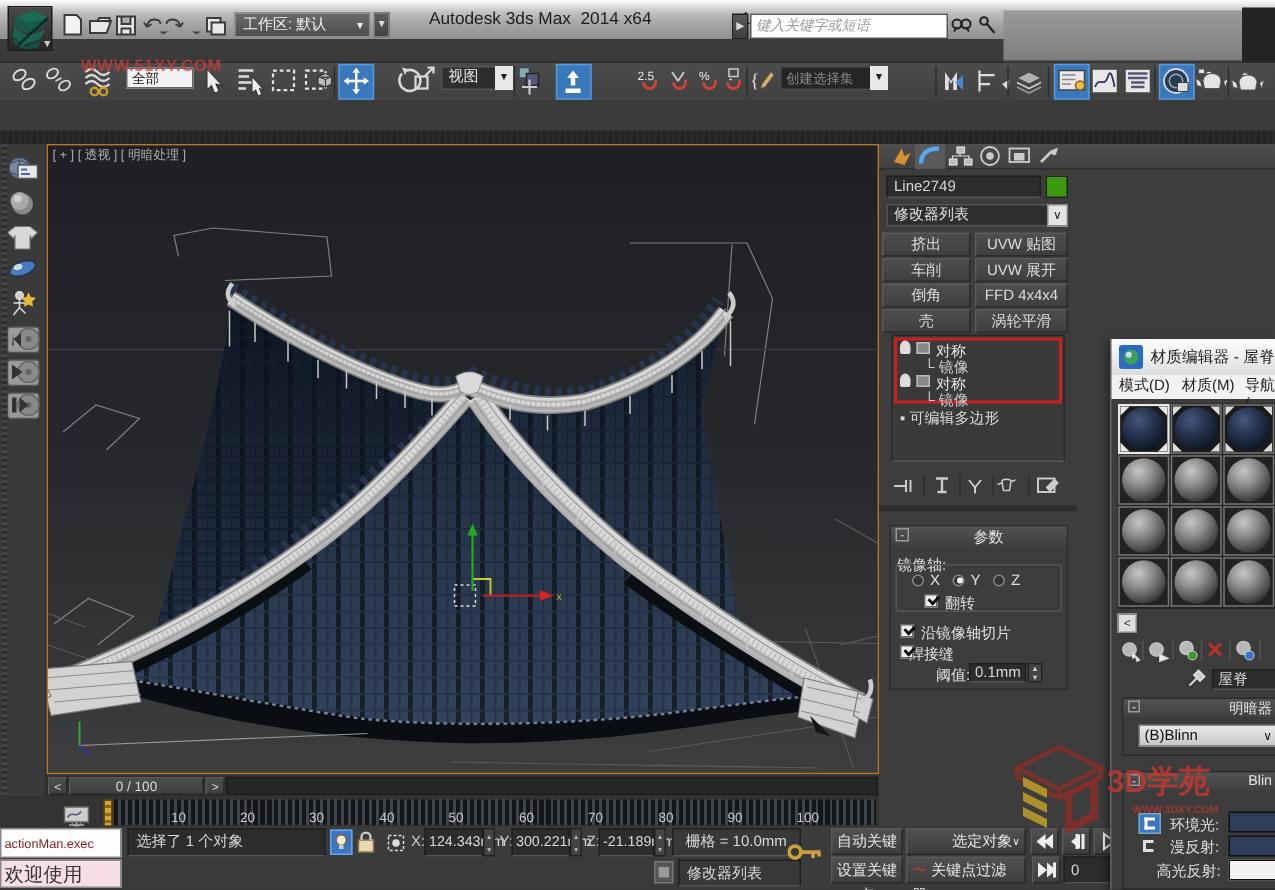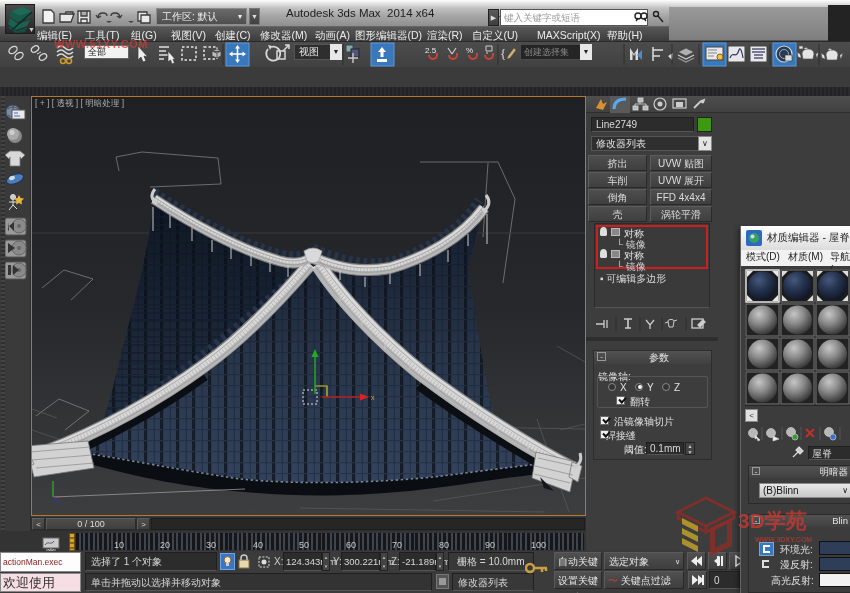--- a/index.html
+++ b/index.html
@@ -46,21 +46,21 @@
           <path d="M101 7h9v8h-9z" fill="#e8e8e8"></path>
   </g>
   <path d="M66 13l3 2 3-2z" fill="#444"></path>
         <path d="M88 13l3 2 3-2z" fill="#444"></path>
  </svg>
  <div class="abs" style="left:156px;top:8px;width:91px;height:17px;background:linear-gradient(#6a6a6a,#4e4e4e);border:1px solid #8c8c8c;color:#eee;font-size:10px;line-height:15px;padding-left:5px">工作区: 默认 <span style="float:right;margin-right:4px;font-size:8px">▾</span></div>
  <div class="abs" style="left:249px;top:8px;width:11px;height:17px;background:linear-gradient(#5c5c5c,#424242);border:1px solid #777;color:#ddd;font-size:7px;text-align:center;line-height:16px">▼</div>
  <div class="abs" style="left:286px;top:7px;width:230px;color:#1d1d1d;font-size:11.5px">Autodesk 3ds Max&nbsp; 2014 x64</div>
  <div class="abs" style="left:494px;top:7px;color:#1d1d1d;font-size:11.5px">1.max</div>
  <div class="abs" style="left:488px;top:9px;width:11px;height:17px;background:linear-gradient(#5c5c5c,#3e3e3e);border:1px solid #222;color:#ddd;font-size:7px;text-align:center;line-height:16px">▶</div>
- <div class="abs" style="left:500px;top:9px;width:148px;height:17px;background:#fff;border:1px solid #555;color:#999;font-size:9.5px;line-height:15px;padding-left:3px">键入关键字或短语</div>
+ <div class="abs" style="left:500px;top:9px;width:132px;height:17px;background:#fff;border:1px solid #555;color:#999;font-style:italic;font-size:9.5px;line-height:15px;padding-left:3px">键入关键字或短语</div>
  <svg class="abs" style="left:634px;top:9px" width="34 " height="16" viewBox="0 0 34 16">
   <g stroke="#222" fill="none" stroke-width="1.4">
    <circle cx="4" cy="7" r="3"></circle>
           <circle cx="10" cy="7" r="3"></circle>
           <path d="M2 12l2-3M12 12l-2-3"></path>
    <circle cx="22" cy="5" r="2.5"></circle>
           <path d="M24 7l5 6"></path>
   </g>
  </svg>
  <div class="abs" style="left:669px;top:7px;width:159px;height:34px;background:linear-gradient(#9a9a9a,#7e7e7e);border-bottom:1px solid #555;z-index:4"></div>
@@ -68,34 +68,20 @@
 </div>
 <div class="abs" id="logo">
  <svg width="28" height="28" viewBox="0 0 28 28">
   <path d="M5 6l12-4 9 5-13 4z" fill="#1d6b54"></path>
   <path d="M5 6l8 5 13-4-3 6-12 4-8-6z" fill="#175a4a"></path>
   <path d="M4 13l8 6 12-4-3 6-11 4-8-6z" fill="#1a6350"></path>
   <path d="M3 20l8 6 10-4-2 5-9 1-7-4z" fill="#144e44"></path>
   <path d="M26 7L6 25" stroke="#0c2b28" stroke-width="1.6"></path>
  </svg>
  <span style="position:absolute;right:-1px;bottom:0;color:#ccc;font-size:7px">▼</span>
-</div>
-<div class="abs" id="menubar">
- <span class="menu" style="left:37px">编辑(E)</span>
- <span class="menu" style="left:85px">工具(T)</span>
- <span class="menu" style="left:131px">组(G)</span>
- <span class="menu" style="left:171px">视图(V)</span>
- <span class="menu" style="left:215px">创建(C)</span>
- <span class="menu" style="left:260px">修改器(M)</span>
- <span class="menu" style="left:315px">动画(A)</span>
- <span class="menu" style="left:355px">图形编辑器(D)</span>
- <span class="menu" style="left:427px">渲染(R)</span>
- <span class="menu" style="left:472px">自定义(U)</span>
- <span class="menu" style="left:537px">MAXScript(X)</span>
- <span class="menu" style="left:607px">帮助(H)</span>
 </div>
 <div class="abs" id="toolbar">
 <svg class="abs" style="left:0;top:0" width="850" height="26" viewBox="0 0 850 26">
  <g stroke="#d8d8d8" fill="none" stroke-width="1.3">
   <ellipse cx="13" cy="8" rx="4.5" ry="3" transform="rotate(-35 13 8)"></ellipse>
   <ellipse cx="19" cy="14" rx="4.5" ry="3" transform="rotate(-35 19 14)"></ellipse>
   <ellipse cx="35" cy="7" rx="4" ry="2.8" transform="rotate(-35 35 7)"></ellipse>
   <ellipse cx="43" cy="15" rx="4" ry="2.8" transform="rotate(-35 43 15)"></ellipse>
   <path d="M37 12l4-2" stroke-width="1"></path>
   <path d="M57 6q4-4 8 0t8 0M57 10q4-4 8 0t8 0M57 14q4-4 8 0t8 0" stroke-width="1.6"></path>
@@ -481,32 +467,31 @@
  <div class="abs" style="left:274px;top:5px;color:#ccc;font-size:10px">X:</div>
  <div class="fld" style="left:283px;top:1px;width:39px;height:19px;line-height:18px;padding-left:2px;font-size:9.5px">124.343mm</div>
  <div class="abs" style="left:322px;top:1px;width:8px;height:19px;background:#444;border:1px solid #222;color:#bbb;font-size:4.5px;text-align:center;line-height:9px">▲<br>▼</div>
  <div class="abs" style="left:333px;top:5px;color:#ccc;font-size:10px">Y:</div>
  <div class="fld" style="left:341px;top:1px;width:39px;height:19px;line-height:18px;padding-left:2px;font-size:9.5px">300.221mm</div>
  <div class="abs" style="left:380px;top:1px;width:8px;height:19px;background:#444;border:1px solid #222;color:#bbb;font-size:4.5px;text-align:center;line-height:9px">▲<br>▼</div>
  <div class="abs" style="left:391px;top:5px;color:#ccc;font-size:10px">Z:</div>
  <div class="fld" style="left:399px;top:1px;width:37px;height:19px;line-height:18px;padding-left:2px;font-size:9.5px">-21.189mm</div>
  <div class="abs" style="left:436px;top:1px;width:8px;height:19px;background:#444;border:1px solid #222;color:#bbb;font-size:4.5px;text-align:center;line-height:9px">▲<br>▼</div>
  <div class="fld" style="left:448px;top:1px;width:86px;height:19px;line-height:18px;padding-left:8px;font-size:10px;background:#383838">栅格 = 10.0mm</div>
- <div class="fld" style="left:85px;top:22px;width:347px;height:18px;line-height:17px;padding-left:5px;font-size:10px;background:#333">单击并拖动以选择并移动对象</div>
  <div class="abs" style="left:436px;top:23px;width:13px;height:15px;background:#555;border:1px solid #777">
         <span style="display:block;margin:3px 2px;height:7px;background:#999"></span>
       </div>
  <div class="fld" style="left:452px;top:22px;width:82px;height:18px;line-height:17px;padding-left:5px;font-size:10px;background:#383838">修改器列表</div>
  <svg class="abs" style="left:525px;top:6px" width="24" height="22" viewBox="0 0 24 22">
   <circle cx="5" cy="11" r="4" fill="none" stroke="#c8a040" stroke-width="2.5"></circle>
   <path d="M8 11h14M17 11v4M21 11v3" stroke="#c8a040" stroke-width="2.5" fill="none"></path>
  </svg>
  <div class="pbtn" style="left:554px;top:1px;width:48px;height:18px;line-height:17px">自动关键点</div>
  <div class="pbtn" style="left:554px;top:20px;width:48px;height:18px;line-height:17px">设置关键点</div>
- <div class="pbtn" style="left:604px;top:1px;width:80px;height:18px;line-height:17px;text-align:left;padding-left:4px">选定对象<span style="float:right;margin-right:3px;font-size:7px">∨</span></div>
+ <div class="pbtn" style="left:604px;top:1px;width:80px;height:18px;line-height:17px;text-align:right;padding-left:4px">选定对象<span style="float:right;margin-right:3px;font-size:7px">∨</span></div>
  <div class="pbtn" style="left:604px;top:20px;width:80px;height:18px;line-height:17px;text-align:left;padding-left:3px"><span style="color:#c04030">〜</span> 关键点过滤器...</div>
  <div class="pbtn" style="left:687px;top:1px;width:19px;height:18px"><svg width="17" height="16" viewBox="0 0 17 16">
           <path d="M3 3v10M14 3L8 8l6 5zM9 3L3 8l6 5z" fill="#eee" stroke="none"></path>
         </svg></div>
  <div class="pbtn" style="left:708px;top:1px;width:19px;height:18px"><svg width="17" height="16" viewBox="0 0 17 16">
           <path d="M11 3L5 8l6 5z" fill="#eee"></path>
           <path d="M12 3h2v10h-2zM8 3h2v10H8z" fill="#eee"></path>
         </svg></div>
  <div class="pbtn" style="left:729px;top:1px;width:20px;height:18px"><svg width="18" height="16" viewBox="0 0 18 16">
           <path d="M6 3l7 5-7 5z" fill="none" stroke="#eee" stroke-width="1.4"></path>

